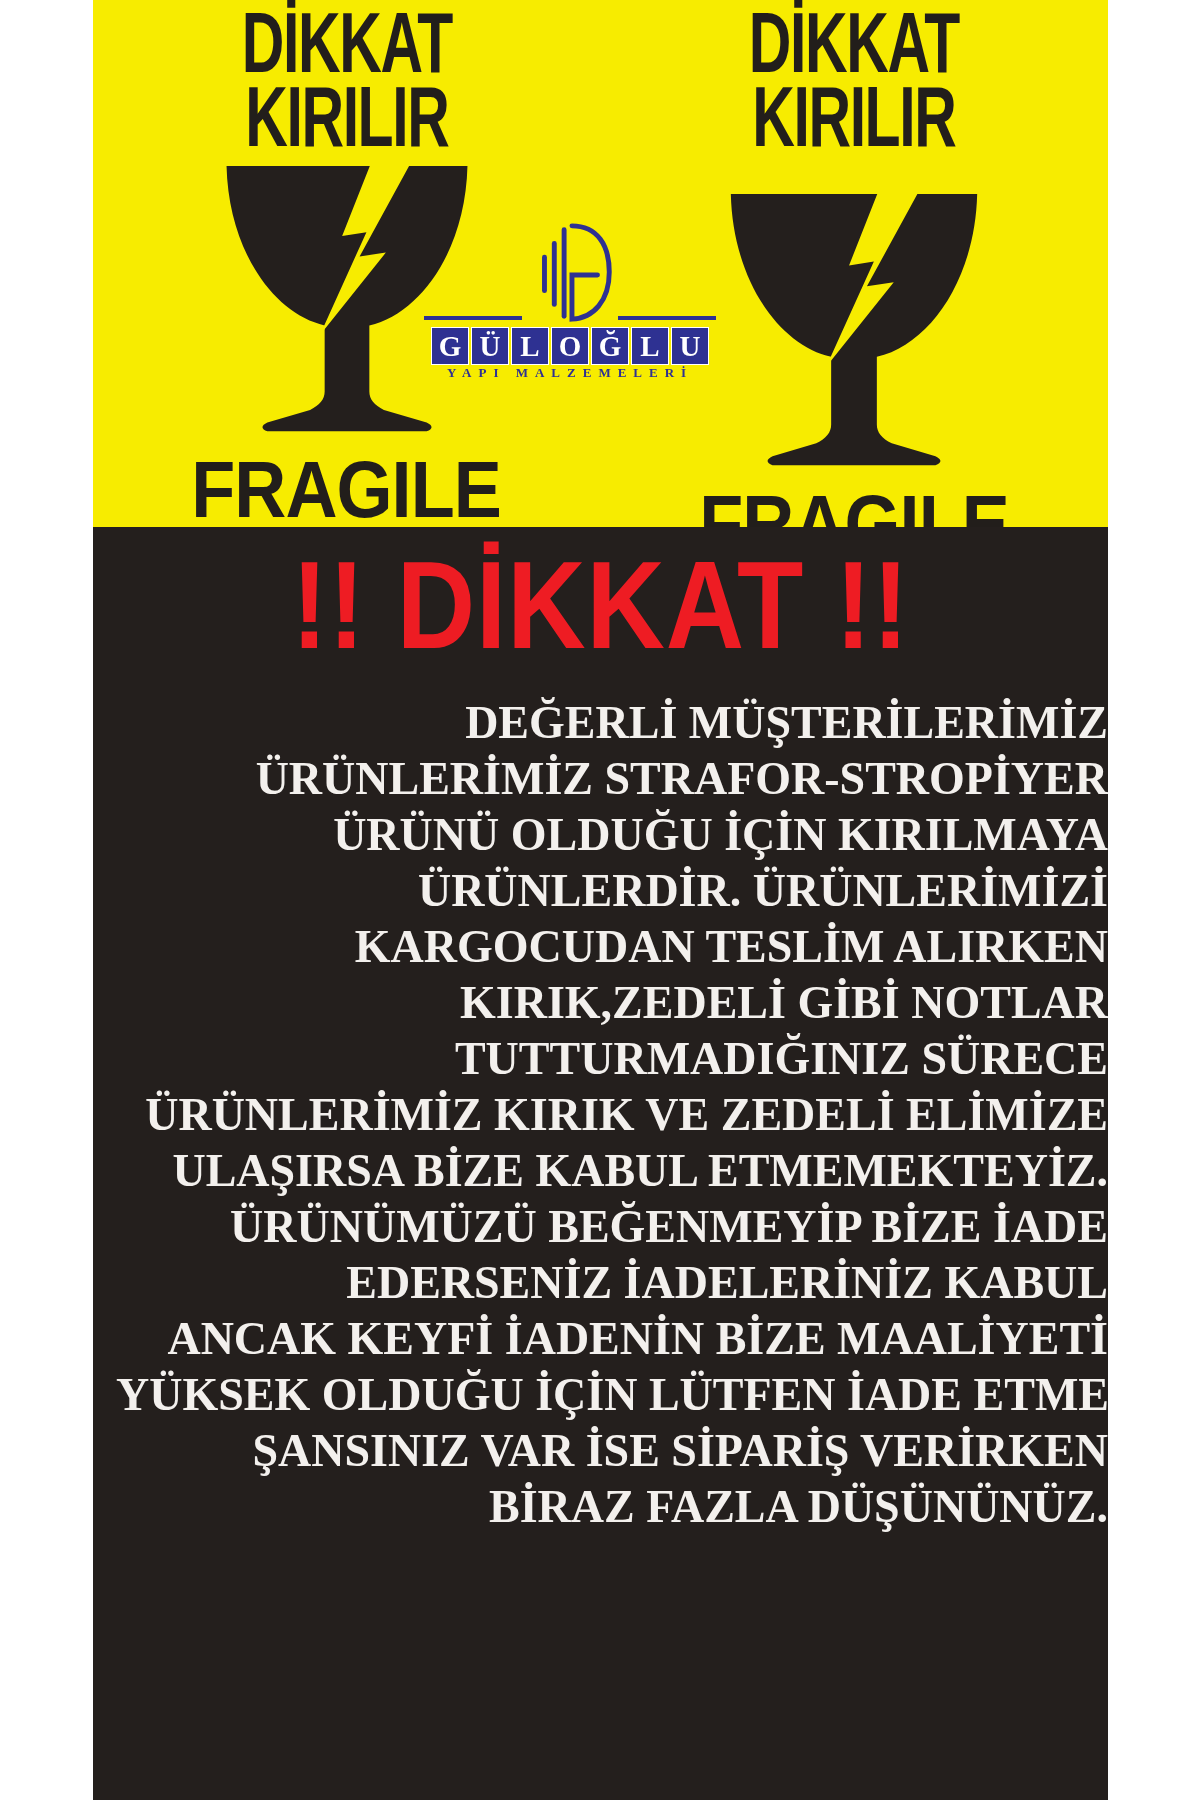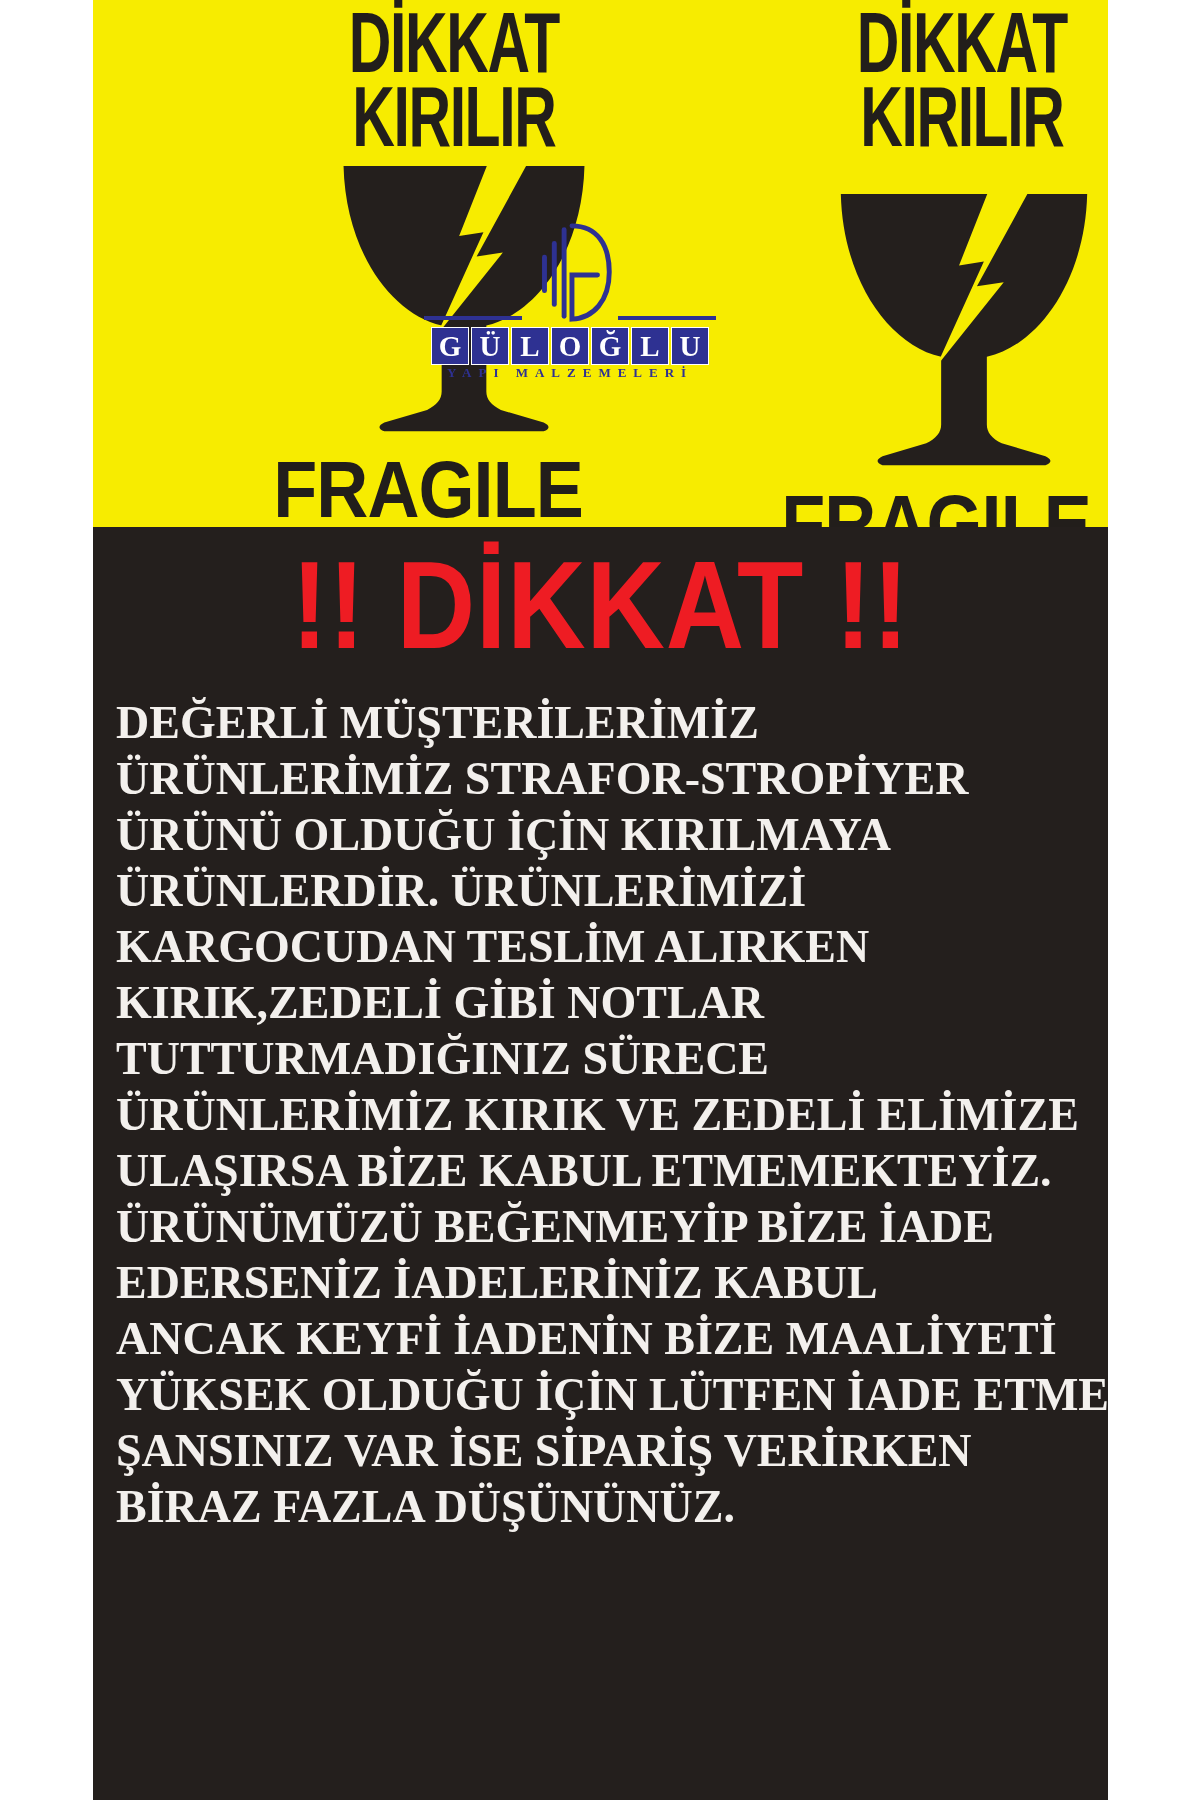--- a/index.html
+++ b/index.html
@@ -7,21 +7,21 @@
     position:relative;width:1200px;height:1800px;background:#ffffff;
     overflow:hidden;font-family:"Liberation Sans",sans-serif;
   }
   
   .yellow-section{
     position:absolute;left:93px;top:0;width:1015px;height:527px;
     background:#f7ec00;
   }
   .fragile-label{
     position:absolute;top:0;height:100%;
-    display:flex;flex-direction:column;align-items:flex-end;
+    display:flex;flex-direction:column;align-items:center;
   }
   .fragile-label.left{left:0;width:507px;}
   .fragile-label.right{left:507px;width:508px;}
   .label-title{
     margin-top:6px;text-align:center;color:#221e1b;font-weight:bold;
     font-size:82px;line-height:72px;letter-spacing:-2px;
     transform:scale(0.72,1.03);transform-origin:center top;white-space:nowrap;
   }
   .glass-wrap{line-height:0;}
   .fragile-label.left  .glass-wrap{margin-top:10px;}
@@ -54,21 +54,21 @@
     background:#241f1d;overflow:hidden;
   }
   .notice-heading{
     margin-top:4px;text-align:center;color:#ee1c23;font-weight:bold;
     font-size:118px;line-height:140px;letter-spacing:1px;
     transform:scale(0.92,1.05);transform-origin:center top;white-space:nowrap;
   }
   .notice-body{margin-top:24px;}
   .notice-line{
     font-family:"Liberation Serif",serif;font-weight:bold;font-size:46px;
-    line-height:56px;color:#f3f0ed;text-align:left;white-space:nowrap;padding-left:23px;
+    line-height:56px;color:#f3f0ed;text-align:right;white-space:nowrap;padding-left:23px;
   }
 </style>
 </head>
 <body>
 
 <div class="canvas">
 
   <div class="yellow-section">
 
     <div class="fragile-label left">

